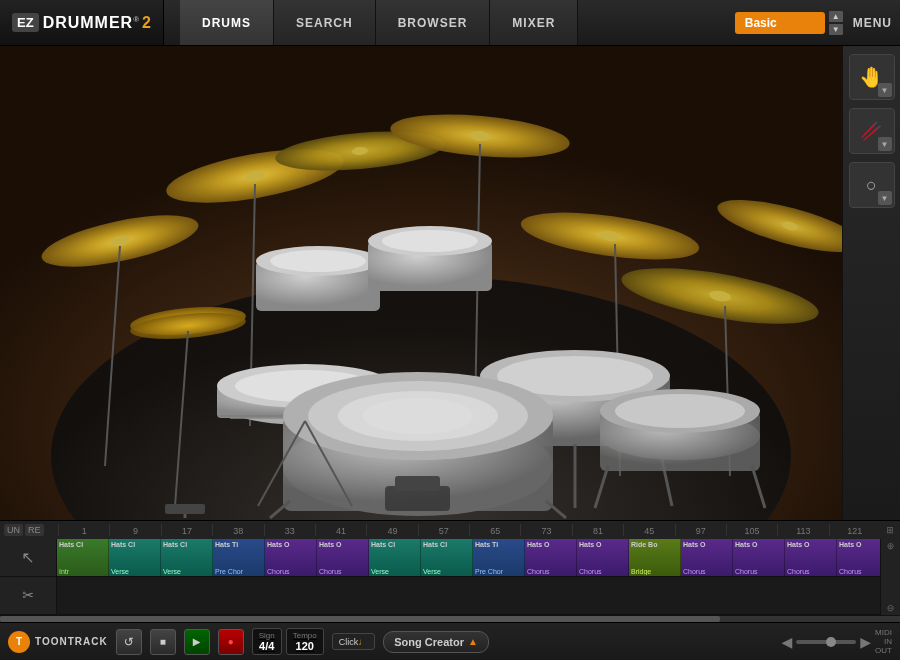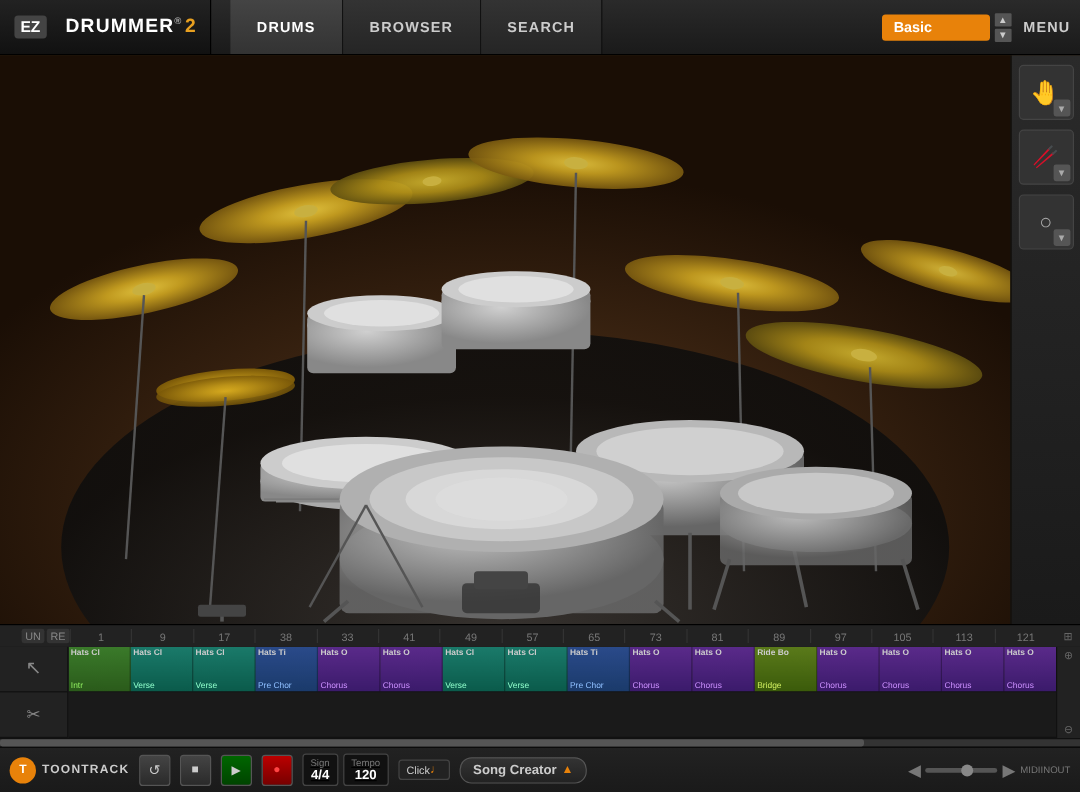--- a/index.html
+++ b/index.html
@@ -9,21 +9,21 @@
     #header {
       display: flex; align-items: center; height: 46px;
       background: linear-gradient(to bottom, #2a2a2a, #1a1a1a);
       border-bottom: 1px solid #000;
     }
     #logo-area {
       display: flex; align-items: center; padding: 0 12px; height: 100%;
       background: linear-gradient(to bottom, #222, #111);
       border-right: 1px solid #000;
     }
-    #logo-ez { color: #fff; font-size: 13px; font-weight: bold; background: #444; padding: 2px 5px; border-radius: 3px; margin-right: 16px; }
+    #logo-ez { color: #fff; font-size: 13px; font-weight: bold; background: #444; padding: 2px 5px; border-radius: 3px; margin-right: 4px; }
     #logo-drummer { color: #fff; font-size: 16px; font-weight: bold; letter-spacing: 1px; }
     #logo-2 { color: #e8a020; font-size: 16px; font-weight: bold; margin-left: 2px; }
 
     #nav-tabs { display: flex; height: 100%; margin-left: 16px; }
     .nav-tab {
       display: flex; align-items: center; justify-content: center;
       padding: 0 22px; height: 100%; color: #ccc; font-size: 12px; font-weight: bold;
       letter-spacing: 1px; cursor: pointer; border-right: 1px solid #111;
       background: linear-gradient(to bottom, #333, #252525);
     }
@@ -80,21 +80,21 @@
 
     
     #bottom-section { width: 900px; height: 140px; background: #1a1a1a; display: flex; flex-direction: column; }
 
     
     #timeline-header {
       height: 20px; background: #222; display: flex; align-items: center;
       border-top: 1px solid #000; padding-left: 58px; font-size: 9px; color: #888;
       position: relative;
     }
-    #undo-redo { position: absolute; left: 18px; display: flex; gap: 2px; }
+    #undo-redo { position: absolute; left: 4px; display: flex; gap: 2px; }
     .un-re-btn { font-size: 9px; color: #888; cursor: pointer; padding: 1px 3px; background: #333; border-radius: 2px; }
     .ruler-marks { display: flex; flex: 1; overflow: hidden; }
     .ruler-mark { flex: 1; text-align: center; border-left: 1px solid #333; font-size: 9px; color: #777; padding-top: 2px; }
 
     
     #track-area {
       height: 80px; background: #1e1e1e; display: flex; overflow: hidden;
     }
     #track-controls { width: 58px; background: #222; border-right: 1px solid #111; display: flex; flex-direction: column; }
 
@@ -148,21 +148,21 @@
       display: flex; align-items: flex-start; gap: 4px;
       background: linear-gradient(to bottom, #333, #222); border: 1px solid #555;
       border-radius: 10px; padding: 4px 10px; cursor: pointer;
     }
     .sc-text { color: #ccc; font-size: 11px; font-weight: bold; }
     .sc-arrow { color: #e8820a; font-size: 10px; }
 
     #midi-area { margin-left: auto; display: flex; align-items: center; gap: 4px; }
     #vol-slider { width: 60px; height: 4px; background: #555; border-radius: 2px; position: relative; }
     #vol-thumb { width: 10px; height: 10px; background: #888; border-radius: 50%; position: absolute; top: -3px; left: 50%; }
-    .in-out { display: flex; flex-direction: row; align-items: flex-end; }
+    .in-out { display: flex; flex-direction: column; align-items: flex-end; }
     .io-label { color: #777; font-size: 8px; }
     .tool-btn { flex: 1; display: flex; align-items: center; justify-content: center; cursor: pointer; color: #888; font-size: 12px; border-bottom: 1px solid #111; }
 
     
     .color-green { background: linear-gradient(to bottom, #3a7a2a, #2a5a1a); }
     .color-teal { background: linear-gradient(to bottom, #1a7a6a, #0a5a4a); }
     .color-blue { background: linear-gradient(to bottom, #2a4a8a, #1a3a6a); }
     .color-purple { background: linear-gradient(to bottom, #5a2a8a, #3a1a6a); }
     .color-yellow-green { background: linear-gradient(to bottom, #5a7a1a, #3a5a0a); }
   </style>
@@ -172,22 +172,23 @@
 <div id="header">
   <div id="logo-area">
     <span id="logo-ez">EZ</span>
     <span id="logo-drummer">
       <span>DRUMMER</span><span style="font-size:8px;vertical-align:super;color:#aaa">®</span>
     </span>
     <span id="logo-2">2</span>
   </div>
   <div id="nav-tabs">
     <div class="nav-tab active">DRUMS</div>
+    <div class="nav-tab">SEARCH</div>
     <div class="nav-tab">BROWSER</div>
-    <div class="nav-tab">SEARCH</div>
+    <div class="nav-tab">MIXER</div>
   </div>
   <div id="preset-area">
     <div id="preset-box">Basic</div>
     <div id="preset-arrows">
       <div class="preset-arrow">▲</div>
       <div class="preset-arrow">▼</div>
     </div>
     <div id="menu-btn">MENU</div>
   </div>
 </div>
@@ -351,21 +352,21 @@
       <div class="ruler-mark">9</div>
       <div class="ruler-mark">17</div>
       <div class="ruler-mark">38</div>
       <div class="ruler-mark">33</div>
       <div class="ruler-mark">41</div>
       <div class="ruler-mark">49</div>
       <div class="ruler-mark">57</div>
       <div class="ruler-mark">65</div>
       <div class="ruler-mark">73</div>
       <div class="ruler-mark">81</div>
-      <div class="ruler-mark">89</div>
+      <div class="ruler-mark">45</div>
       <div class="ruler-mark">97</div>
       <div class="ruler-mark">105</div>
       <div class="ruler-mark">113</div>
       <div class="ruler-mark">121</div>
     </div>
     <div style="width:20px;display:flex;flex-direction:column;align-items:center;font-size:9px;color:#666;cursor:pointer">
       <span>⊞</span>
     </div>
   </div>
 

